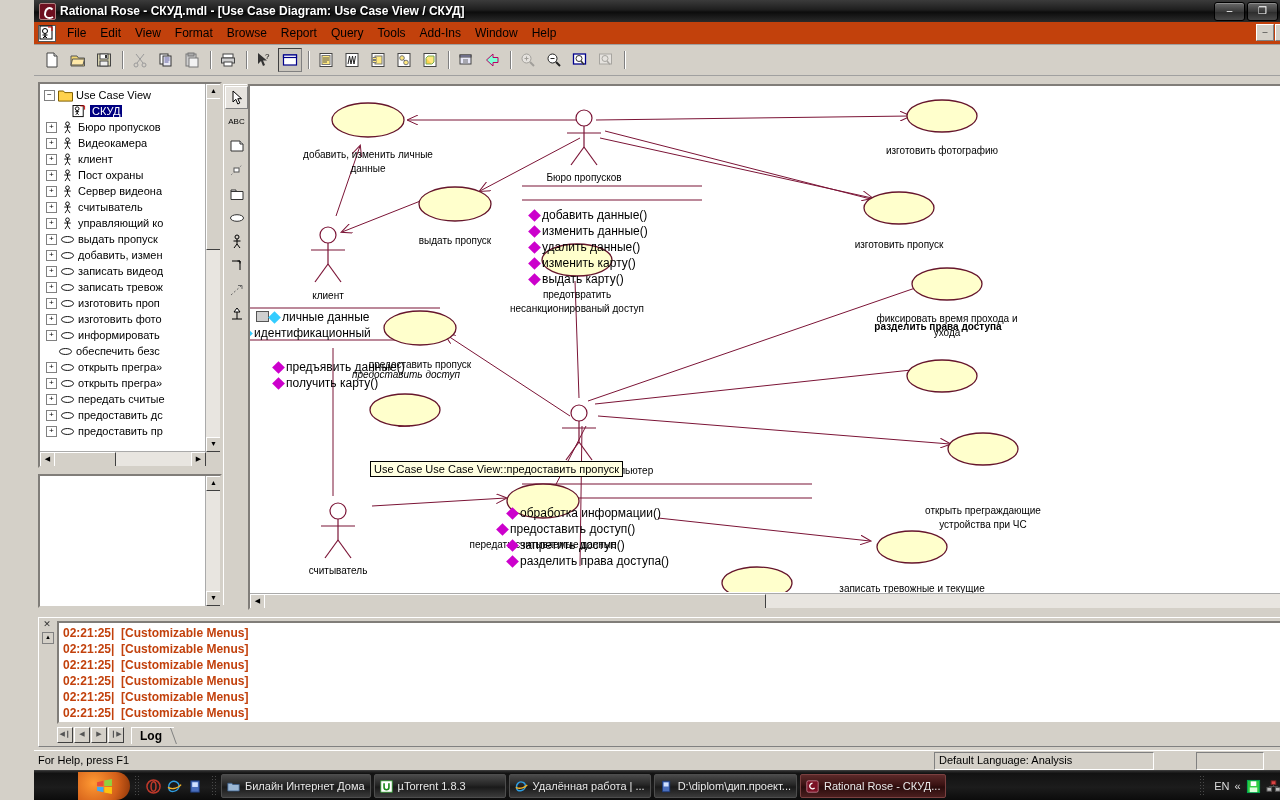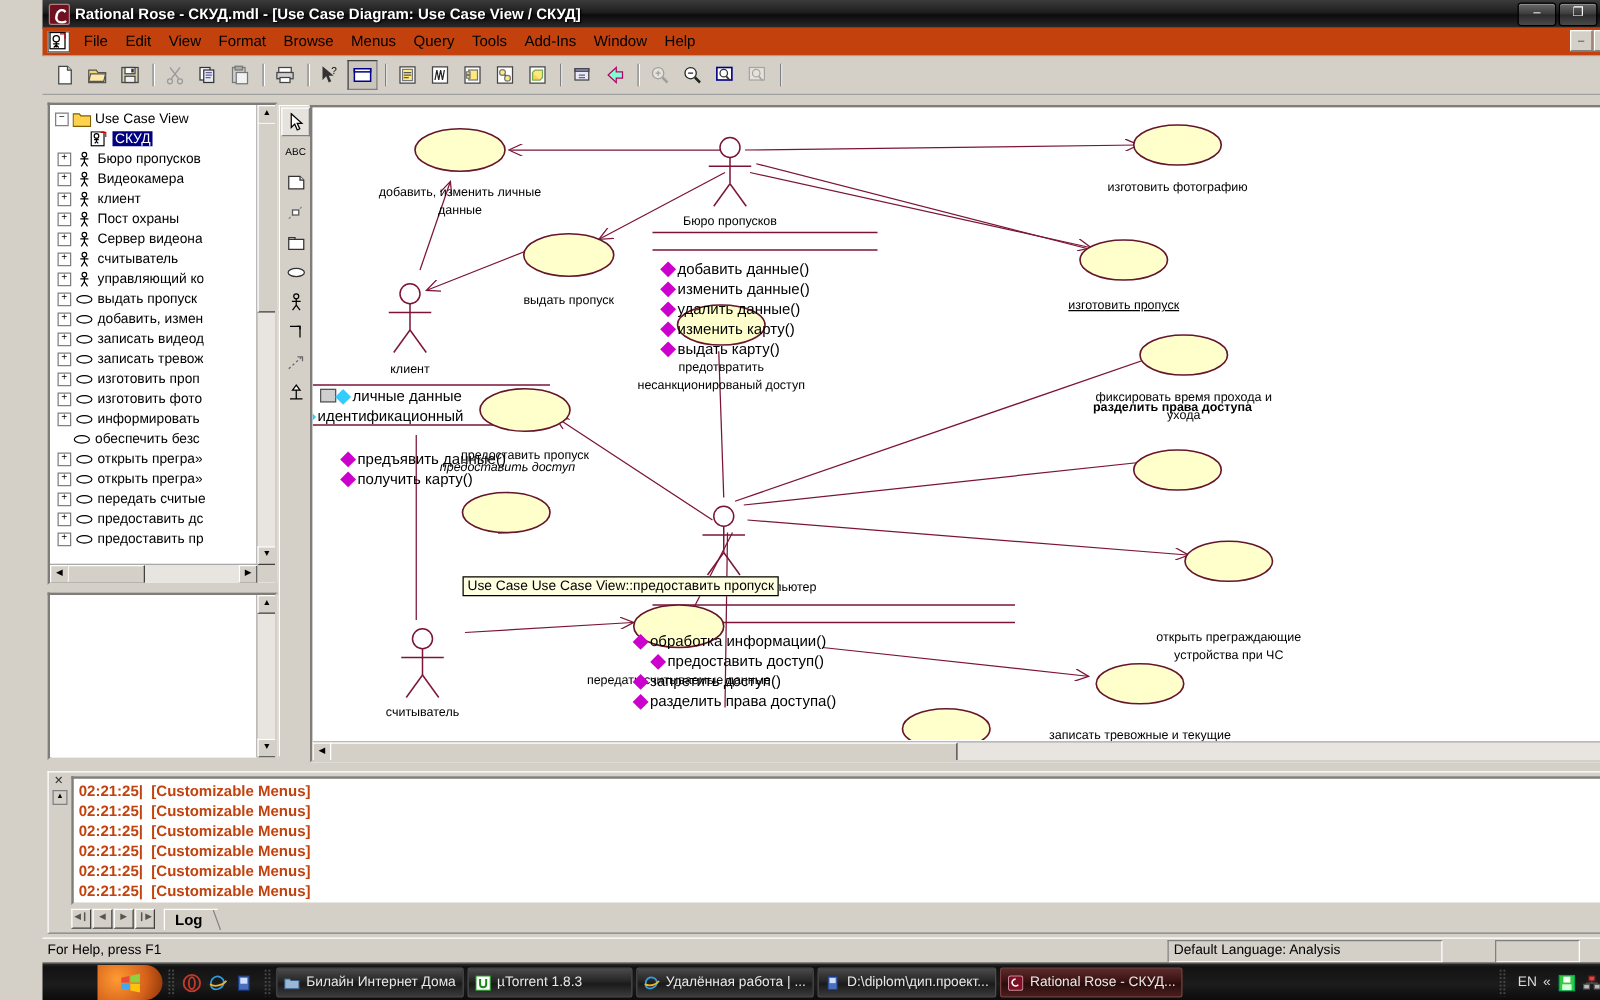--- a/index.html
+++ b/index.html
@@ -249,21 +249,21 @@
           <circle cx="6" cy="6" r="2.5" fill="none" stroke="#000"></circle>
           <path d="M6 8.5 L6 13 M3.5 10 L8.5 10 M4 13 L6 11 L8 13" stroke="#000" fill="none"></path>
           <path d="M9 2 L13 2 L13 6" stroke="#c00" fill="none"></path>
         </svg>
     </div>
     <div class="mi">File</div>
     <div class="mi">Edit</div>
     <div class="mi">View</div>
     <div class="mi">Format</div>
     <div class="mi">Browse</div>
-    <div class="mi">Menus</div>
+    <div class="mi">Report</div>
     <div class="mi">Query</div>
     <div class="mi">Tools</div>
     <div class="mi">Add-Ins</div>
     <div class="mi">Window</div>
     <div class="mi">Help</div>
     <div class="mdi-ctrl">
       <span>–</span>
       <span>❐</span>
       <span>✕</span>
     </div>
@@ -749,21 +749,21 @@
           <div class="dg-label" style="left: 8px; top: 62px; width: 220px;">
             <div>добавить, изменить личные</div>
             <div>данные</div>
           </div>
           <div class="dg-label" style="left: 582px; top: 58px; width: 220px;">
             <div>изготовить фотографию</div>
           </div>
           <div class="dg-label" style="left: 95px; top: 148px; width: 220px;">
             <div>выдать пропуск</div>
           </div>
-          <div class="dg-label" style="left: 539px; top: 152px; width: 220px; text-decoration: underline;">
+          <div class="dg-label" style="left: 539px; top: 152px; width: 220px;">
             <div>изготовить пропуск</div>
           </div>
           <div class="dg-label" style="left: 217px; top: 202px; width: 220px;">
             <div>предотвратить</div>
             <div>несанкционированый доступ</div>
           </div>
           <div class="dg-label" style="left: 587px; top: 226px; width: 220px;">
             <div>фиксировать время прохода и</div>
             <div>ухода</div>
           </div>
@@ -801,21 +801,21 @@
           <div class="attrline" style="left: 280px; top: 122px;"><span style="display:inline-block;width:9px;height:9px;background:#cc00cc;transform:rotate(45deg);margin-right:3px;vertical-align:-1px;"></span><span>добавить данные()</span></div>
           <div class="attrline" style="left: 280px; top: 138px;"><span style="display:inline-block;width:9px;height:9px;background:#cc00cc;transform:rotate(45deg);margin-right:3px;vertical-align:-1px;"></span><span>изменить данные()</span></div>
           <div class="attrline" style="left: 280px; top: 154px;"><span style="display:inline-block;width:9px;height:9px;background:#cc00cc;transform:rotate(45deg);margin-right:3px;vertical-align:-1px;"></span><span>удалить данные()</span></div>
           <div class="attrline" style="left: 280px; top: 170px;"><span style="display:inline-block;width:9px;height:9px;background:#cc00cc;transform:rotate(45deg);margin-right:3px;vertical-align:-1px;"></span><span>изменить карту()</span></div>
           <div class="attrline" style="left: 280px; top: 186px;"><span style="display:inline-block;width:9px;height:9px;background:#cc00cc;transform:rotate(45deg);margin-right:3px;vertical-align:-1px;"></span><span>выдать карту()</span></div>
           <div class="attrline" style="left: 6px; top: 224px;"><span style="display:inline-block;width:11px;height:9px;border:1px solid #555;background:#cfcfcf;margin-right:1px;vertical-align:-1px;"></span><span style="display:inline-block;width:9px;height:9px;background:#33ccff;transform:rotate(45deg);margin-right:3px;vertical-align:-1px;"></span><span>личные данные</span></div>
           <div class="attrline" style="left: -8px; top: 240px;"><span style="display:inline-block;width:9px;height:9px;background:#33ccff;transform:rotate(45deg);margin-right:3px;vertical-align:-1px;"></span><span>идентификационный</span></div>
           <div class="attrline" style="left: 24px; top: 274px;"><span style="display:inline-block;width:9px;height:9px;background:#cc00cc;transform:rotate(45deg);margin-right:3px;vertical-align:-1px;"></span><span>предъявить данные()</span></div>
           <div class="attrline" style="left: 24px; top: 290px;"><span style="display:inline-block;width:9px;height:9px;background:#cc00cc;transform:rotate(45deg);margin-right:3px;vertical-align:-1px;"></span><span>получить карту()</span></div>
           <div class="attrline" style="left: 258px; top: 420px;"><span style="display:inline-block;width:9px;height:9px;background:#cc00cc;transform:rotate(45deg);margin-right:3px;vertical-align:-1px;"></span><span>обработка информации()</span></div>
-          <div class="attrline" style="left: 272px; top: 436px;"><span style="display:inline-block;width:9px;height:9px;background:#cc00cc;transform:rotate(45deg);margin-right:3px;vertical-align:-1px;"></span><span>предоставить доступ()</span></div>
+          <div class="attrline" style="left: 248px; top: 436px;"><span style="display:inline-block;width:9px;height:9px;background:#cc00cc;transform:rotate(45deg);margin-right:3px;vertical-align:-1px;"></span><span>предоставить доступ()</span></div>
           <div class="attrline" style="left: 258px; top: 452px;"><span style="display:inline-block;width:9px;height:9px;background:#cc00cc;transform:rotate(45deg);margin-right:3px;vertical-align:-1px;"></span><span>запретить доступ()</span></div>
           <div class="attrline" style="left: 258px; top: 468px;"><span style="display:inline-block;width:9px;height:9px;background:#cc00cc;transform:rotate(45deg);margin-right:3px;vertical-align:-1px;"></span><span>разделить права доступа()</span></div>
         </div>
       <div class="tooltip" id="diag-tooltip" style="left:120px;top:375px;">Use Case Use Case View::предоставить пропуск</div>
     </div>
     <div class="dia-vsb">
       <div class="sbbtn">▲</div>
       <div class="sbthumb" style="position:absolute;top:14px;left:0;width:13px;height:300px;"></div>
       <div class="sbbtn" style="position:absolute;bottom:0;left:0;">▼</div>
     </div>

